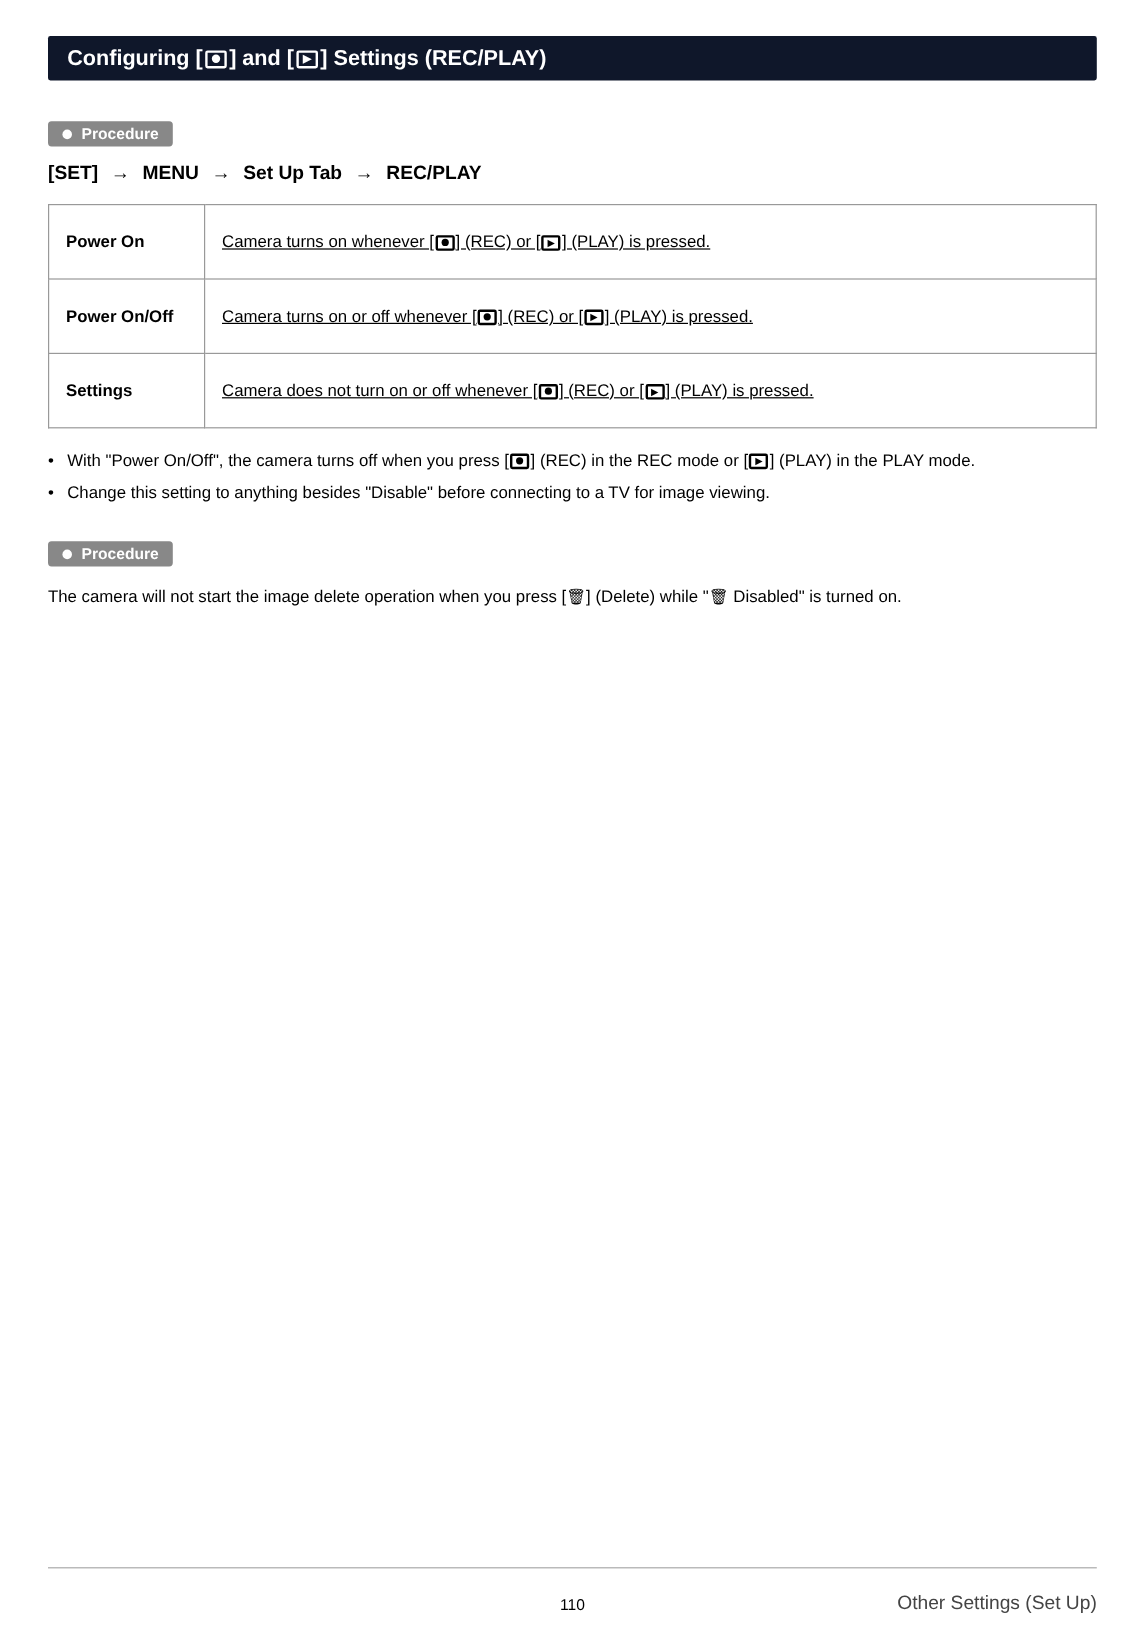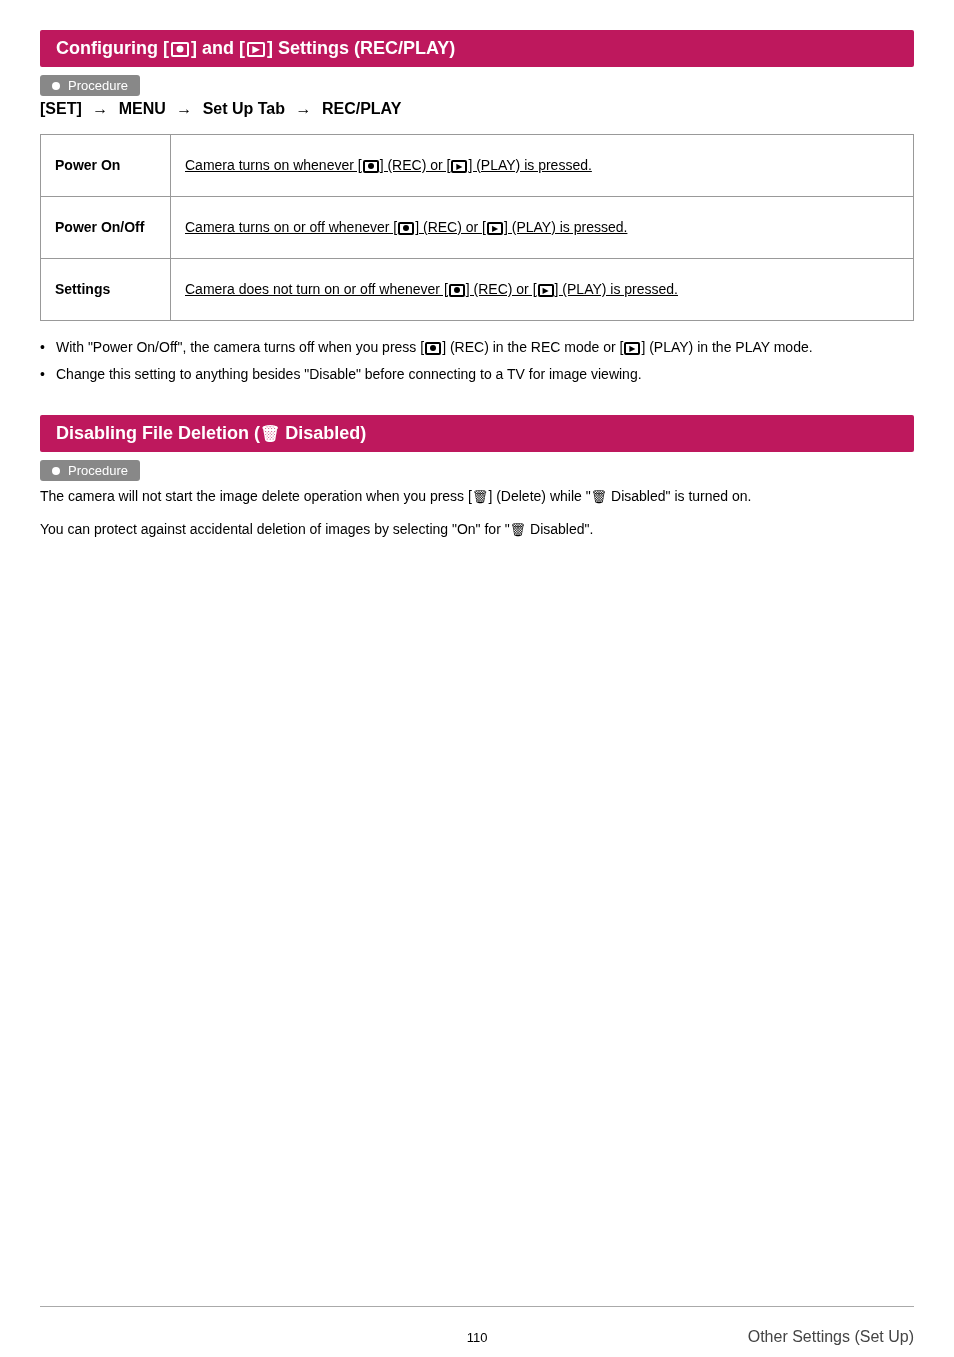--- a/index.html
+++ b/index.html
@@ -13,39 +13,40 @@
       font-size: 14px;
       background: #fff;
       color: #000;
       width: 954px;
       min-height: 1357px;
       padding: 30px 40px 40px 40px;
       position: relative;
     }
 
     .section-header {
-      background-color: #be185d;
+      background-color: #0f172a;
       color: #fff;
       padding: 8px 16px;
       font-size: 18px;
       font-weight: bold;
-      margin-bottom: 8px;
+      margin-bottom: 34px;
       border-radius: 2px;
     }
 
     .procedure-badge {
       display: inline-flex;
       align-items: center;
       background-color: #888;
       color: #fff;
       font-size: 13px;
       padding: 3px 12px;
       border-radius: 3px;
-      margin-bottom: 4px;
+      margin-bottom: 14px;
       position: relative;
+      font-weight: bold;
     }
 
     .procedure-badge::before {
       content: '';
       display: inline-block;
       width: 8px;
       height: 8px;
       background: #fff;
       border-radius: 50%;
       margin-right: 8px;
@@ -196,34 +197,28 @@
     <li>
       With "Power On/Off", the camera turns off when you press [<span style="display:inline-block;width:16px;height:13px;border:2px solid #000;border-radius:2px;position:relative;vertical-align:middle;margin:0 1px;"><span style="display:block;width:6px;height:6px;background:#000;border-radius:50%;position:absolute;top:50%;left:50%;transform:translate(-50%,-50%);"></span></span>] (REC) in the REC mode or [<span style="display:inline-block;width:16px;height:13px;border:2px solid #000;border-radius:2px;position:relative;vertical-align:middle;margin:0 1px;font-size:8px;text-align:center;line-height:9px;">▶</span>] (PLAY) in the PLAY mode.
     </li>
     <li>
       Change this setting to anything besides "Disable" before connecting to a TV for image viewing.
     </li>
   </ul>
 </div>
 
 <div class="section-gap">
-  <div class="section-header">
-    Disabling File Deletion (<span style="font-size:16px;">🗑</span> Disabled)
-  </div>
 
   <div class="procedure-badge">
     <span>Procedure</span>
   </div>
 
 
   <p class="body-text">
     The camera will not start the image delete operation when you press [<span style="font-size:13px;vertical-align:middle;">🗑</span>] (Delete) while "<span style="font-size:13px;vertical-align:middle;">🗑</span> Disabled" is turned on.
-  </p>
-  <p class="body-text">
-    You can protect against accidental deletion of images by selecting "On" for "<span style="font-size:13px;vertical-align:middle;">🗑</span> Disabled".
   </p>
 
 </div>
 
 <div class="footer-line"></div>
 <div class="footer">
   <span class="footer-page">110</span>
   <span class="footer-label">Other Settings (Set Up)</span>
 </div>
 

